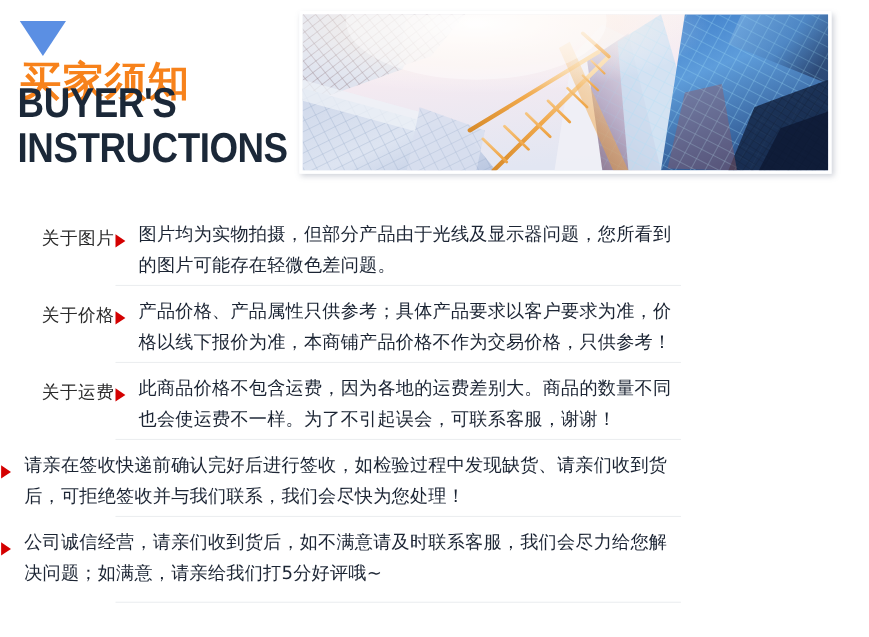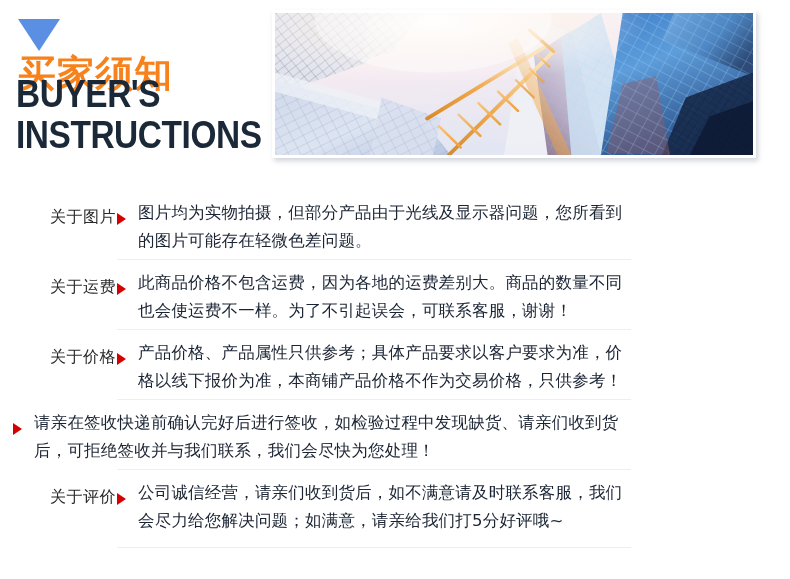--- a/index.html
+++ b/index.html
@@ -94,21 +94,21 @@
   }
   .hero svg {
     display: block;
     width: 100%;
     height: 100%;
   }
 
   
   .rows {
     position: absolute;
-    left: 12px;
+    left: 0;
     top: 190px;
     width: 689px;
   }
 
   .row {
     position: relative;
     display: flex;
     align-items: flex-start;
     height: 70px;
     box-sizing: border-box;
@@ -290,39 +290,38 @@
 <div class="rows">
 
   <div class="row">
     <div class="row-label">关于图片</div>
     <div class="row-arrow"></div>
     <div class="row-text">图片均为实物拍摄，但部分产品由于光线及显示器问题，您所看到的图片可能存在轻微色差问题。</div>
     <div class="divider"></div>
   </div>
 
   <div class="row">
+    <div class="row-label">关于价格</div>
+    <div class="row-arrow"></div>
+    <div class="row-text">产品价格、产品属性只供参考；具体产品要求以客户要求为准，价格以线下报价为准，本商铺产品价格不作为交易价格，只供参考！</div>
+    <div class="divider"></div>
+  </div>
+
+  <div class="row">
     <div class="row-label">关于运费</div>
     <div class="row-arrow"></div>
     <div class="row-text">此商品价格不包含运费，因为各地的运费差别大。商品的数量不同也会使运费不一样。为了不引起误会，可联系客服，谢谢！</div>
     <div class="divider"></div>
   </div>
 
   <div class="row">
-    <div class="row-label">关于价格</div>
-    <div class="row-arrow"></div>
-    <div class="row-text">产品价格、产品属性只供参考；具体产品要求以客户要求为准，价格以线下报价为准，本商铺产品价格不作为交易价格，只供参考！</div>
-    <div class="divider"></div>
-  </div>
-
-  <div class="row">
     <div class="row-arrow"></div>
     <div class="row-text">请亲在签收快递前确认完好后进行签收，如检验过程中发现缺货、请亲们收到货后，可拒绝签收并与我们联系，我们会尽快为您处理！</div>
     <div class="divider"></div>
   </div>
 
   <div class="row last">
-    <div class="row-label">关于评价</div>
     <div class="row-arrow"></div>
     <div class="row-text">公司诚信经营，请亲们收到货后，如不满意请及时联系客服，我们会尽力给您解决问题；如满意，请亲给我们打5分好评哦~</div>
     <div class="divider"></div>
   </div>
 
 </div>
 
 </body></html>

